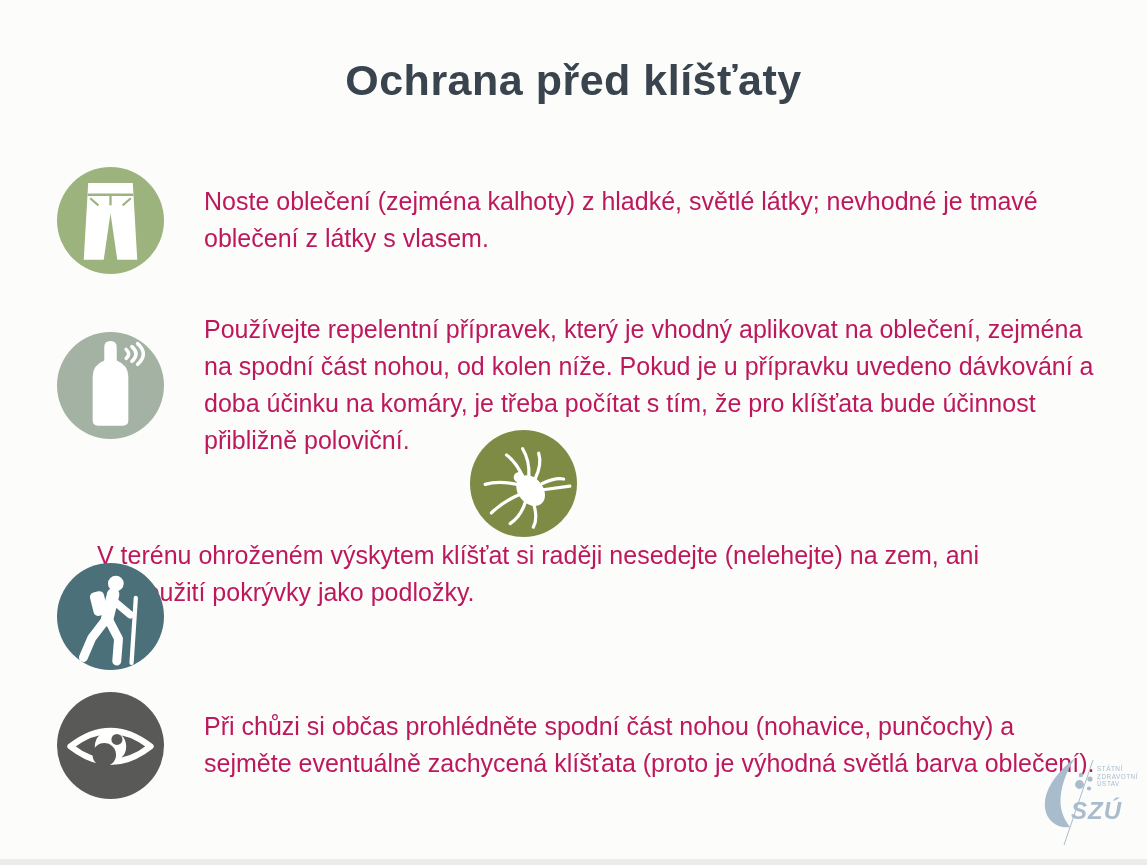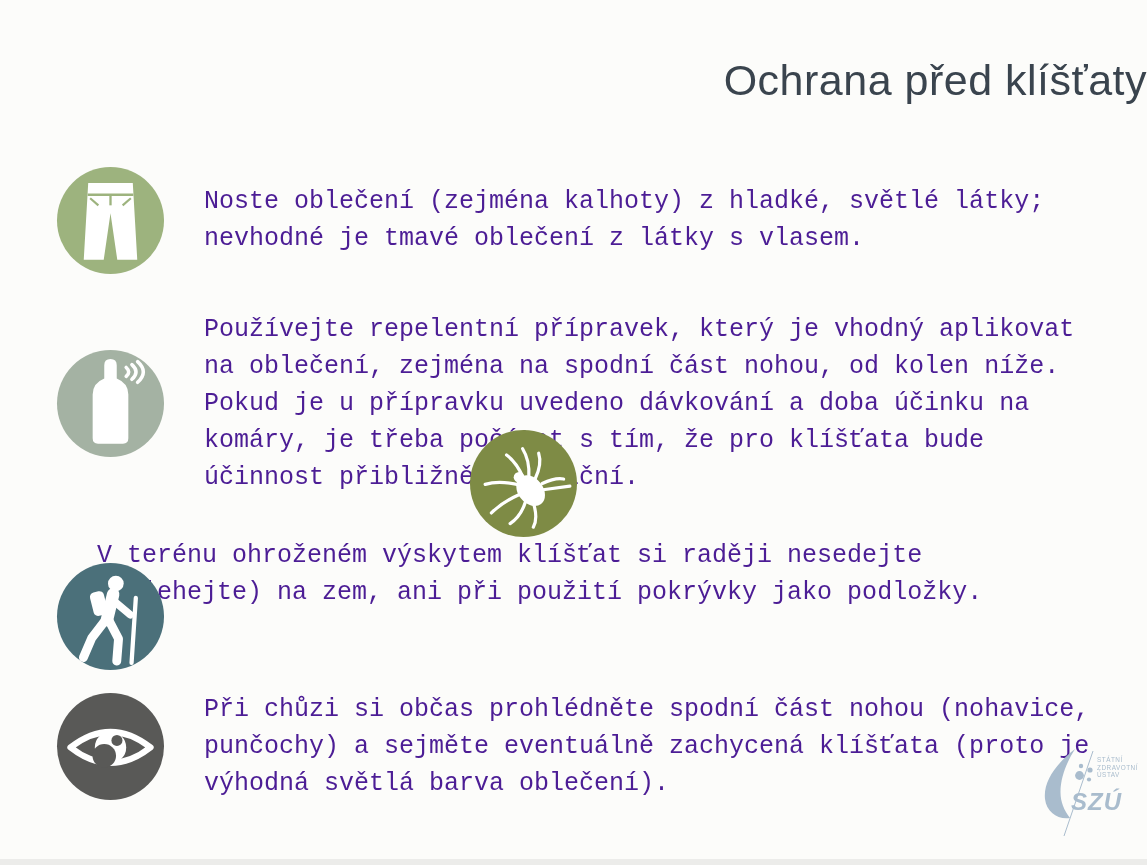--- a/index.html
+++ b/index.html
@@ -13,23 +13,23 @@
     height: 865px;
     background: #fcfcfa;
     overflow: hidden;
   }
   .title {
     position: absolute;
     top: 56px;
     left: 0;
     width: 100%;
     margin: 0;
-    text-align: right;
+    text-align: center;
     font-size: 43px;
-    font-weight: 400;
+    font-weight: 700;
     letter-spacing: 0.5px;
     color: #3a444e;
   }
   .row {
     position: absolute;
     left: 57px;
     display: flex;
     align-items: center;
     min-height: 108px;
   }
@@ -46,35 +46,34 @@
     display: flex;
     align-items: center;
     justify-content: center;
   }
   .icon-circle svg { width: 107px; height: 107px; display: block; }
   .row-text {
     margin: 0 0 0 40px;
     width: 892px;
     font-size: 25px;
     line-height: 37px;
-    color: #4c1d95;
-    font-family: Liberation Mono, monospace;
+    color: #be185d;
   }
   .bottom-strip {
     position: absolute;
     left: 0;
     bottom: 0;
     width: 100%;
     height: 6px;
     background: #ececea;
   }
   .logo {
     position: absolute;
     right: 6px;
-    bottom: 25px;
+    bottom: 16px;
     width: 110px;
     height: 94px;
     text-decoration: underline;
   }
   .logo svg { width: 110px; height: 94px; display: block; }
 </style>
 </head>
 <body>
 
 <div class="slide">

